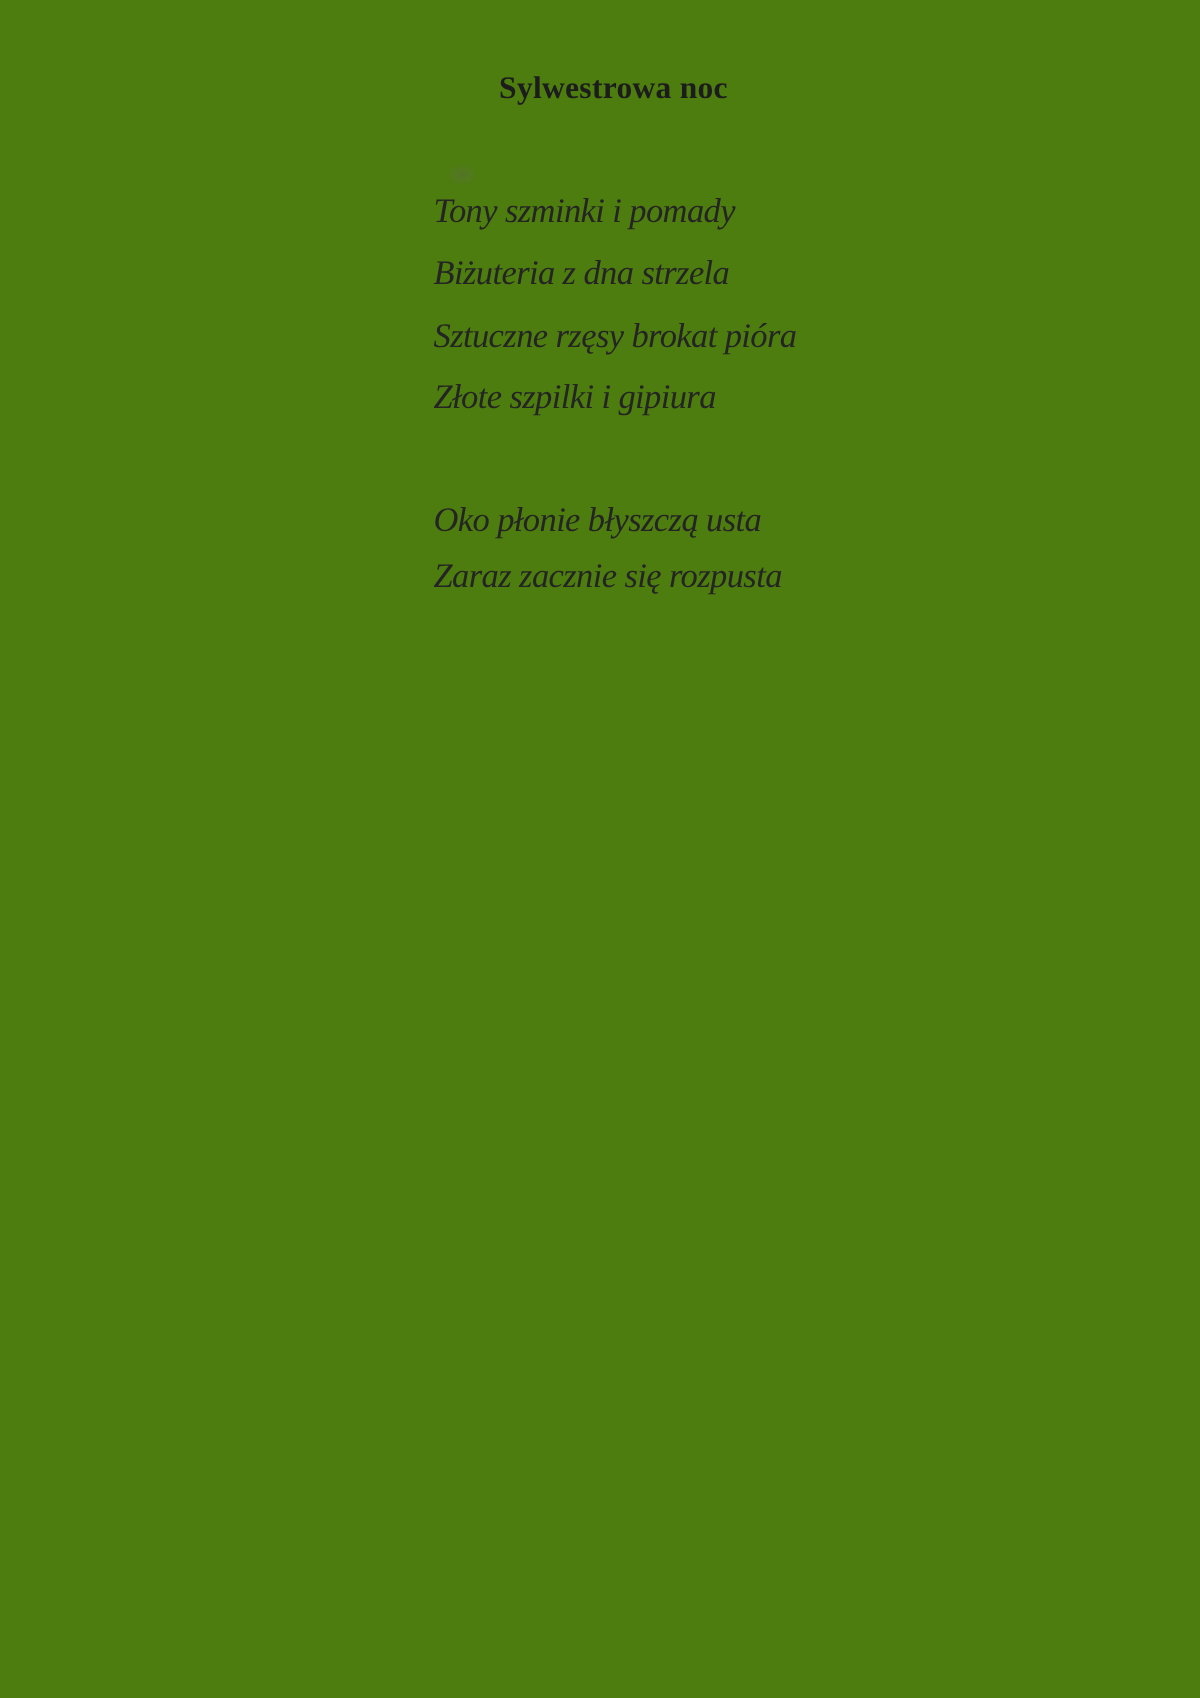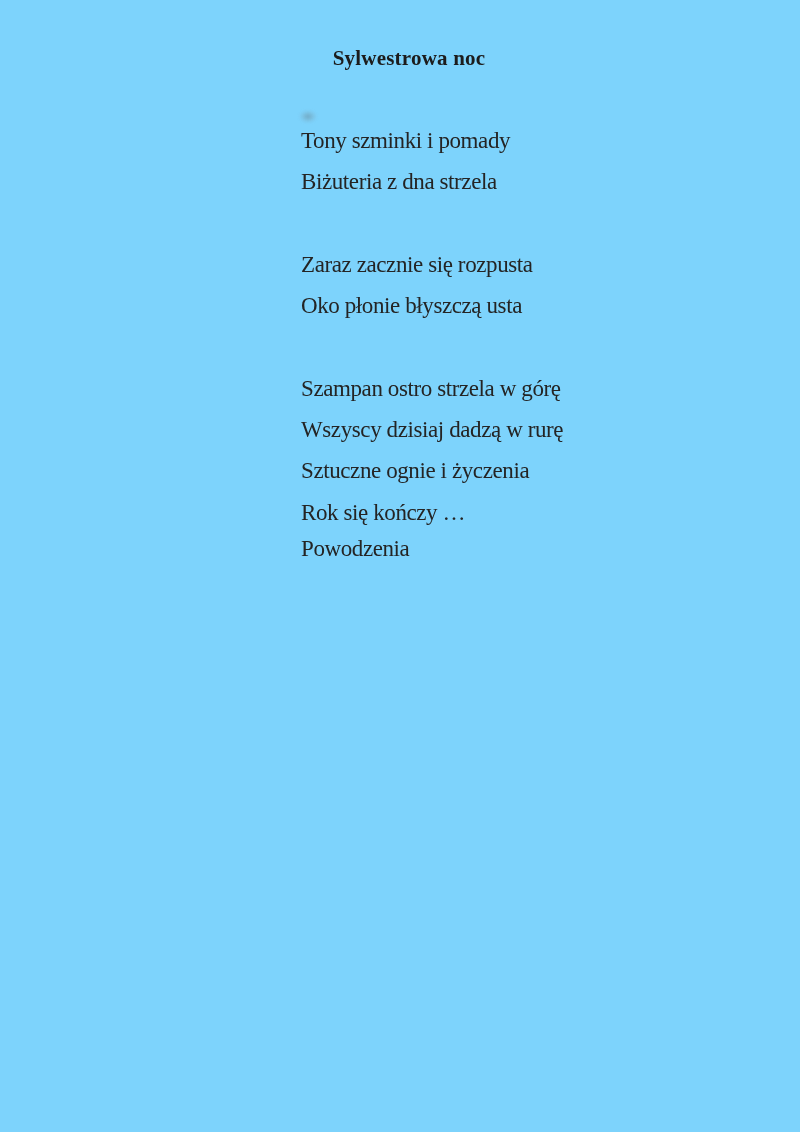--- a/index.html
+++ b/index.html
@@ -4,21 +4,21 @@
 <style>
   html, body {
     margin: 0;
     padding: 0;
     background: #ffffff;
   }
   .page {
     position: relative;
     width: 800px;
     height: 1132px;
-    background: #7dd3fc;
+    background: #4d7c0f;
     overflow: hidden;
     font-family: "Liberation Serif", "DejaVu Serif", serif;
     color: #212121;
   }
   .title {
     margin: 0;
     padding: 46px 0 0 18px;
     text-align: center;
     font-size: 21px;
     line-height: 24px;
@@ -37,47 +37,42 @@
     background: radial-gradient(ellipse at center, rgba(90,90,90,0.35) 0%, rgba(120,120,120,0.15) 45%, rgba(255,255,255,0) 75%);
     filter: blur(1.5px);
     pointer-events: none;
   }
   .poem {
     margin: 50px 0 0 285px;
     font-size: 23px;
     letter-spacing: -0.4px;
     color: #242424;
   }
-  .stanza { margin: 16px; }
+  .stanza { margin: 4px; font-style: italic; }
   .stanza + .stanza { margin-top: 41.3px; }
   .line {
     line-height: 41.3px;
     white-space: pre;
   }
   
   .stanza:last-child .line:last-child {
     line-height: 32px;
   }
 </style>
 </head>
 <body>
 
 <div class="page">
   <h1 class="title">Sylwestrowa noc</h1>
   <div class="smudge"></div>
   <div class="poem">
       <div class="stanza">
         <div class="line">Tony szminki i pomady</div>
         <div class="line">Biżuteria z dna strzela</div>
+        <div class="line">Sztuczne rzęsy brokat pióra</div>
+        <div class="line">Złote szpilki i gipiura</div>
       </div>
       <div class="stanza">
+        <div class="line">Oko płonie błyszczą usta</div>
         <div class="line">Zaraz zacznie się rozpusta</div>
-        <div class="line">Oko płonie błyszczą usta</div>
-      </div>
-      <div class="stanza">
-        <div class="line">Szampan ostro strzela w górę</div>
-        <div class="line">Wszyscy dzisiaj dadzą w rurę</div>
-        <div class="line">Sztuczne ognie i życzenia</div>
-        <div class="line">Rok się kończy …</div>
-        <div class="line">Powodzenia</div>
       </div>
     </div>
 </div>
 
 </body></html>

